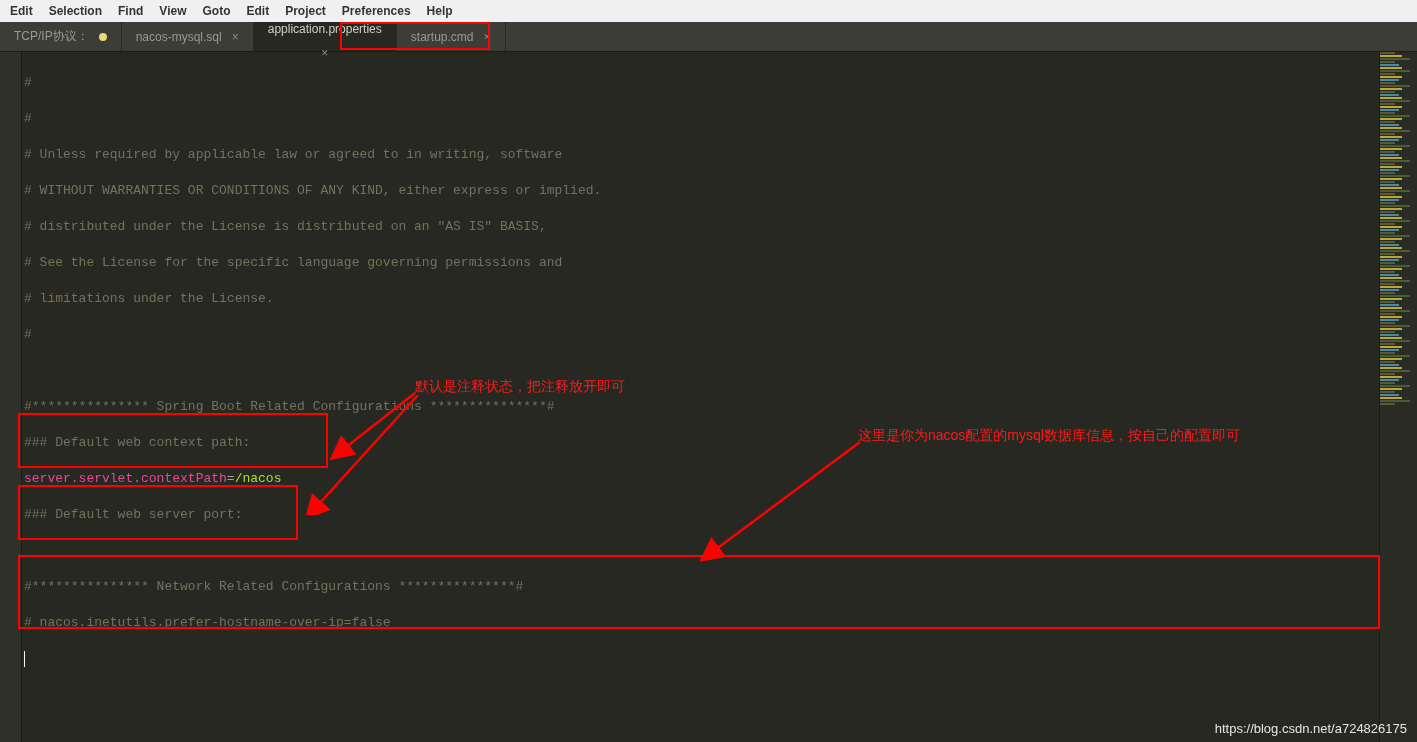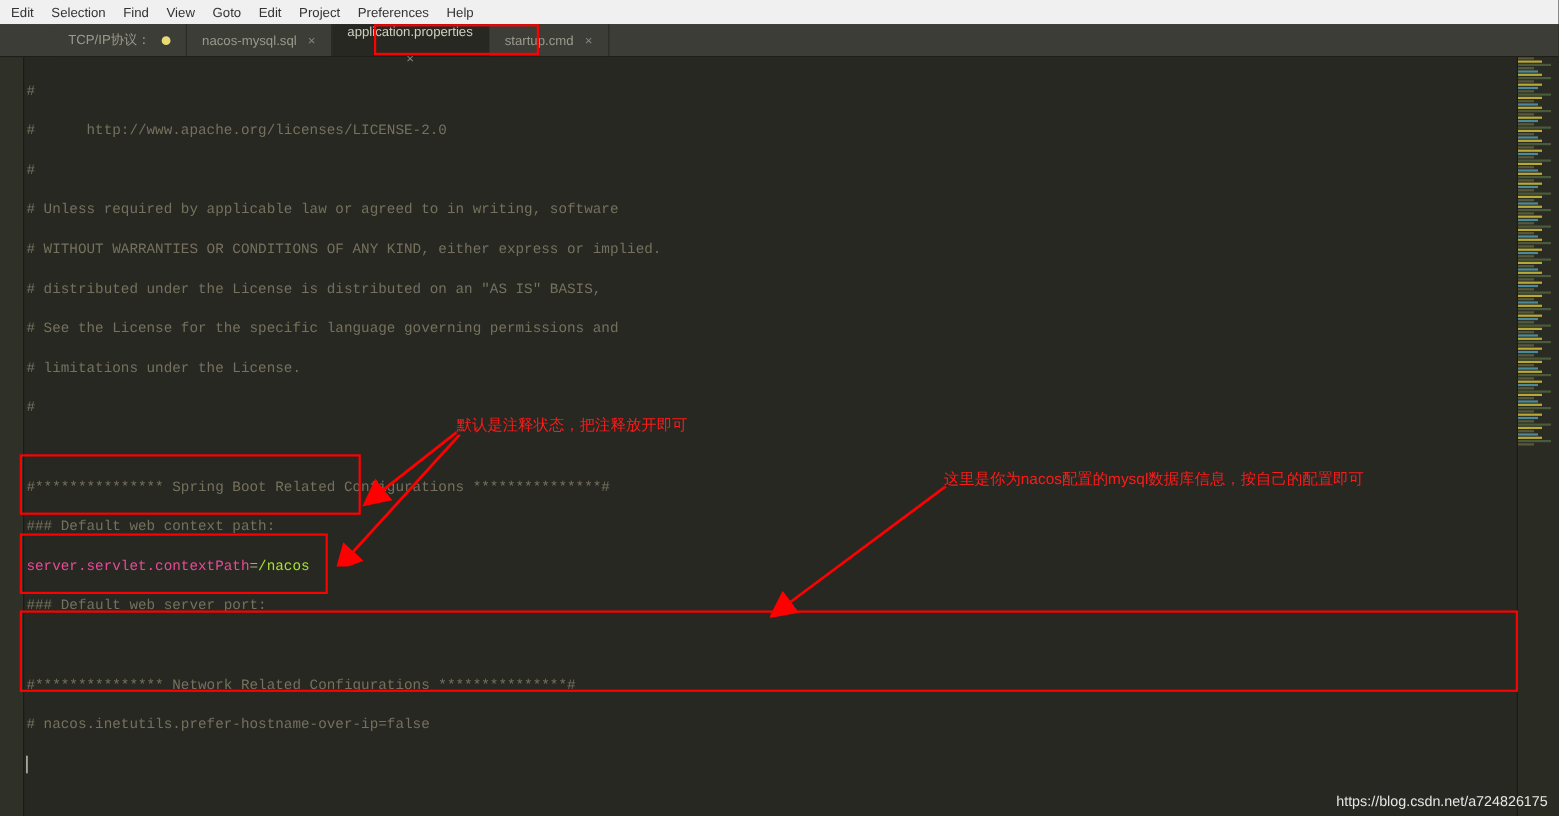--- a/index.html
+++ b/index.html
@@ -1,19 +1,19 @@
 <!DOCTYPE html>
 <html><head>
 <meta charset="utf-8">
 <style>
 * { margin: 0; padding: 0; box-sizing: border-box; }
 body { font-family: Consolas, 'Courier New', monospace; font-size: 13px; background: #272822; color: #a6a48a; width: 1417px; height: 742px; overflow: hidden; position: relative; }
 .menubar { background: #f0f0f0; height: 22px; display: flex; align-items: center; padding: 0 2px; font-family: -apple-system, 'Segoe UI', sans-serif; font-size: 12px; color: #333; }
-.menubar .menu-item { padding: 2px 8px; cursor: pointer; }
-.tabbar { background: #3c3d37; height: 30px; display: flex; align-items: stretch; border-bottom: 1px solid #1a1a17; padding-left: 48px; }
+.menubar .menu-item { padding: 2px 8px; cursor: pointer; font-weight: bold; }
+.tabbar { background: #3c3d37; height: 30px; display: flex; align-items: stretch; border-bottom: 1px solid #1a1a17; }
 .tab { display: flex; align-items: center; padding: 0 14px; color: #9a998c; font-family: -apple-system, 'Segoe UI', sans-serif; font-size: 12px; border-right: 1px solid #2a2a25; gap: 10px; cursor: pointer; background: #3c3d37; }
 .tab .close { font-size: 12px; color: #888; cursor: pointer; }
 .tab .dot { width: 8px; height: 8px; border-radius: 50%; background: #e6db74; }
 .tab.active { background: #272822; color: #d0d0c0; flex-direction: column; }
 .tab-highlight { position: absolute; top: 22px; left: 340px; width: 150px; height: 28px; border: 2px solid #ff0000; pointer-events: none; z-index: 10; }
 .editor-wrap { display: flex; height: calc(100% - 52px); }
 .gutter { width: 22px; background: #2f3129; border-right: 1px solid #1a1a17; }
 .editor { flex: 1; padding: 4px 2px; line-height: 18px; position: relative; overflow: hidden; white-space: pre; }
 .minimap { width: 38px; background: #2a2b23; border-left: 1px solid #1a1a17; position: relative; overflow: hidden; }
 .minimap-line { height: 2px; margin-bottom: 1px; }
@@ -70,21 +70,20 @@
     <span class="close">×</span>
   </div>
 </div>
 
 <div class="tab-highlight"></div>
 
 <div class="editor-wrap">
   <div class="gutter"></div>
   <div class="editor">
 <span class="line comment">#</span>
-<span class="line comment">#      http://www.apache.org/licenses/LICENSE-2.0</span>
 <span class="line comment">#</span>
 <span class="line comment"># Unless required by applicable law or agreed to in writing, software</span>
 <span class="line comment"># WITHOUT WARRANTIES OR CONDITIONS OF ANY KIND, either express or implied.</span>
 <span class="line comment"># distributed under the License is distributed on an "AS IS" BASIS,</span>
 <span class="line comment"># See the License for the specific language governing permissions and</span>
 <span class="line comment"># limitations under the License.</span>
 <span class="line comment">#</span>
 <span class="line"></span>
 <span class="line comment">#*************** Spring Boot Related Configurations ***************#</span>
 <span class="line comment">### Default web context path:</span>

